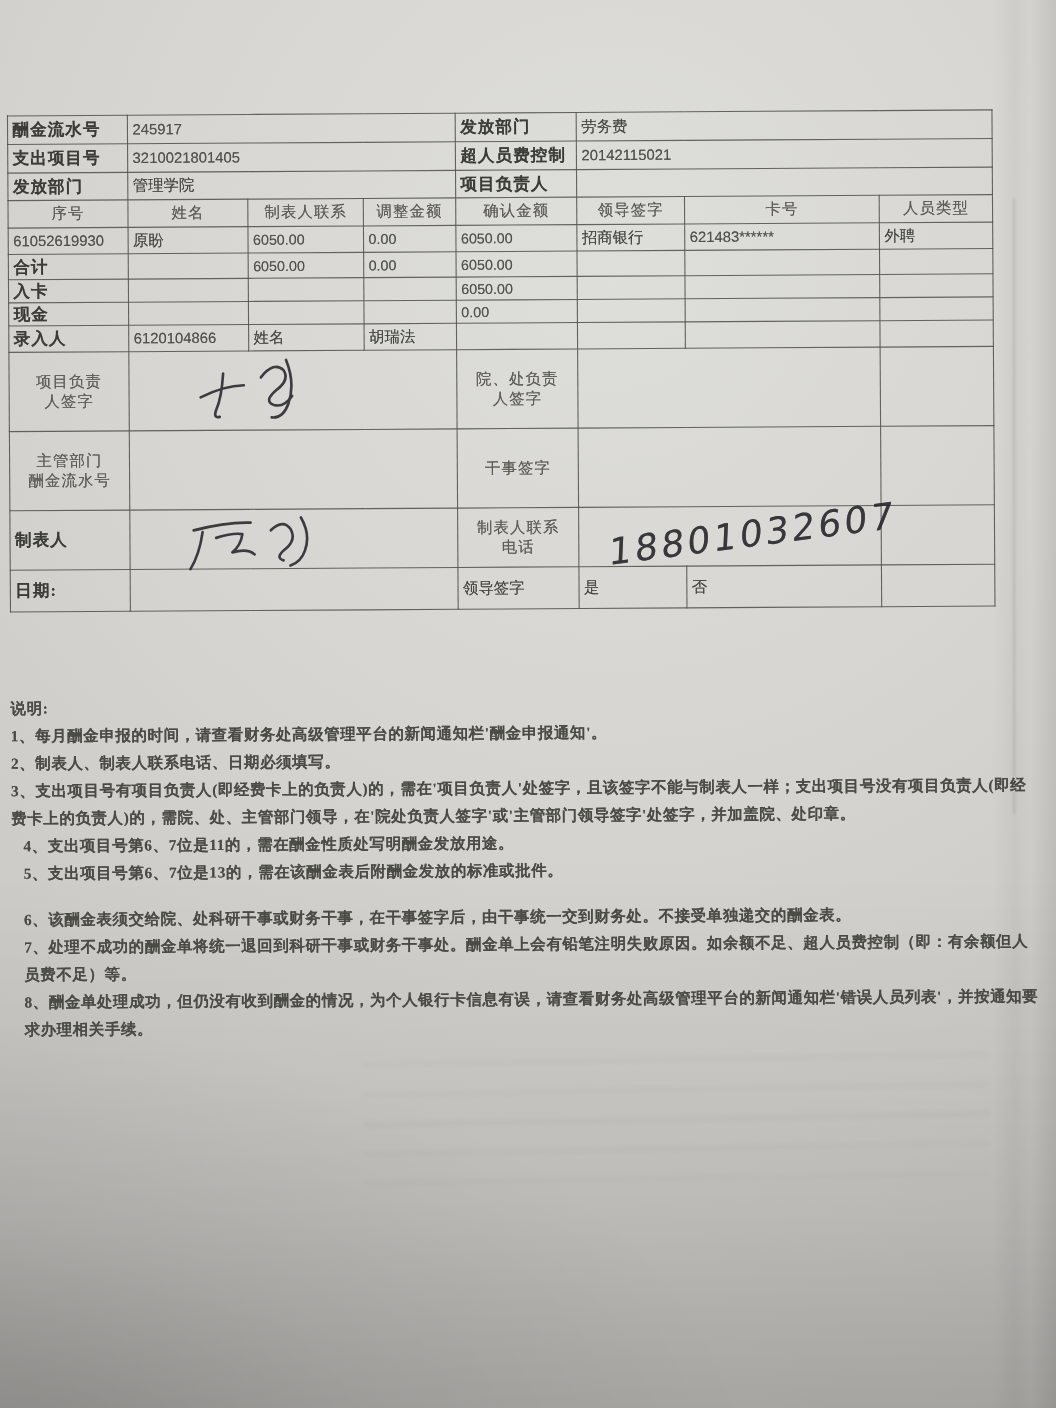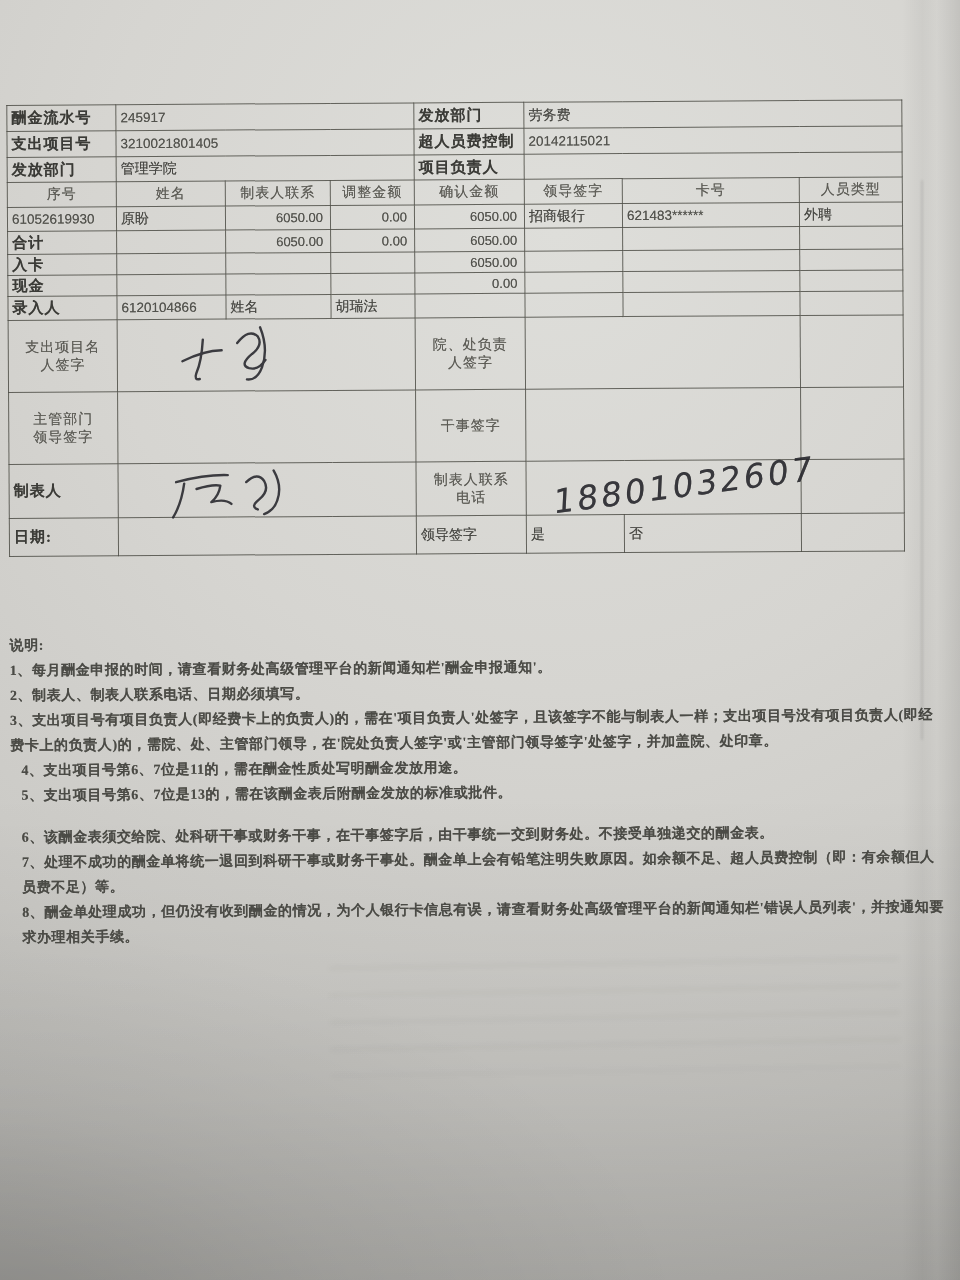--- a/index.html
+++ b/index.html
@@ -16,21 +16,21 @@
   .fold-line{position:absolute;left:921px;top:180px;width:2px;height:560px;background:rgba(40,40,36,0.10);filter:blur(1px);border-radius:2px;}
   .ghost{position:absolute;left:330px;top:962px;width:570px;height:110px;opacity:.45;filter:blur(2.5px);transform:rotate(-1deg);
     background:repeating-linear-gradient(180deg, rgba(96,96,90,0.16) 0 3px, rgba(0,0,0,0) 3px 27px);}
 
   table.form{border-collapse:collapse;table-layout:fixed;position:absolute;left:8px;top:102px;width:895px;}
   table.form td{border:1px solid rgba(78,77,71,0.85);padding:0 4px;overflow:visible;white-space:pre-line;vertical-align:middle;
     text-shadow:0 0 0.5px rgba(70,70,64,0.65);}
   .b  {font-family:"Liberation Serif","DejaVu Serif",serif;font-weight:bold;font-size:15px;color:#3b3b37;letter-spacing:1px;}
   .h  {font-family:"Liberation Serif","DejaVu Serif",serif;font-size:14px;color:#5d5c56;text-align:center;letter-spacing:1px;}
   .v  {font-family:"Liberation Serif","DejaVu Serif",serif;font-size:14px;color:#474743;}
-  .n  {font-family:"Liberation Sans","DejaVu Sans",sans-serif;font-size:13px;color:#52524d;text-align:right;padding-right:7px !important;}
+  .n  {font-family:"Liberation Sans","DejaVu Sans",sans-serif;font-size:13px;color:#52524d;text-align:left;padding-right:7px !important;}
   .c  {font-family:"Liberation Sans","DejaVu Sans",sans-serif;font-size:13.5px;color:#52524d;}
   .sig-cell{position:relative;}
   .ink{stroke:#26262c;fill:none;stroke-width:2.4;stroke-linecap:round;stroke-linejoin:round;opacity:.88;}
   .hw-phone text{font-family:"DejaVu Sans",sans-serif;font-size:33px;fill:#26262c;opacity:.9;letter-spacing:3px;}
 
   .notes{position:absolute;left:8px;top:630px;width:936px;
     font-family:"Liberation Serif","DejaVu Serif",serif;font-weight:600;font-size:14px;color:#4b4b46;
     line-height:25px;letter-spacing:0.6px;text-shadow:0 0 0.5px rgba(70,70,64,0.6);}
   .notes p{margin:0;}
   .indent{padding-left:11px;}
@@ -136,41 +136,41 @@
         <td class="c">6120104866</td>
         <td class="v">姓名</td>
         <td class="v">胡瑞法</td>
         <td></td>
         <td></td>
         <td></td>
         <td></td>
       </tr>
 
       <tr style="height:72px">
-        <td class="h">支出项目名
+        <td class="h">项目负责
 人签字</td>
         <td colspan="3" class="sig-cell">
           <svg width="290" height="70" viewBox="0 0 290 70" style="position:absolute;left:2px;top:-4px;overflow:visible">
             <g class="ink" transform="rotate(-4 140 35)">
               <path d="M62,40 q22,-9 40,-8"></path>
               <path d="M84,20 q-3,22 -9,33 q-3,7 3,6"></path>
               <path d="M118,26 q13,-14 21,-5 q5,9 -7,17 q-14,10 -4,14 q9,3 17,-7"></path>
               <path d="M142,12 q7,22 -1,40 q-6,13 -16,11"></path>
             </g>
           </svg>
         </td>
         <td class="h">院、处负责
 人签字</td>
         <td colspan="2"></td>
         <td></td>
       </tr>
 
       <tr style="height:72px">
         <td class="h">主管部门
-领导签字</td>
+酬金流水号</td>
         <td colspan="3"></td>
         <td class="h">干事签字</td>
         <td colspan="2"></td>
         <td></td>
       </tr>
 
       <tr style="height:54px">
         <td class="b">制表人</td>
         <td colspan="3" class="sig-cell">
           <svg width="290" height="56" viewBox="0 0 290 56" style="position:absolute;left:0;top:-2px;overflow:visible">

